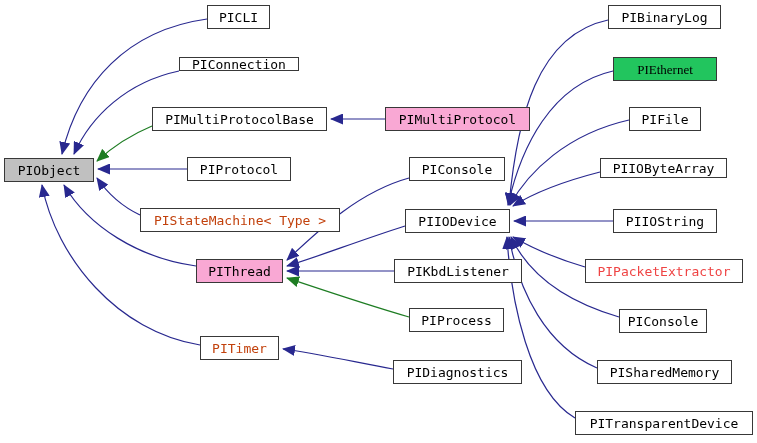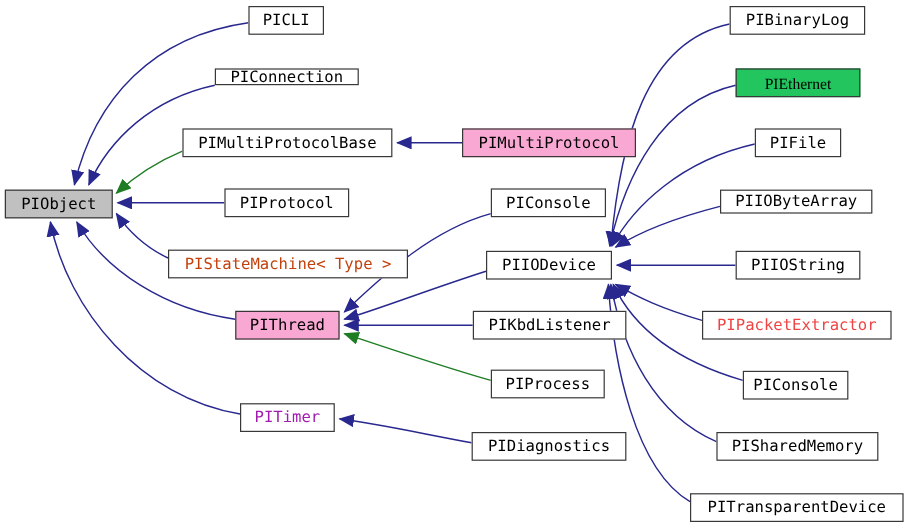--- a/index.html
+++ b/index.html
@@ -74,21 +74,21 @@
       <path d="M597,368 C546,346 519,292 509,237" fill="none" stroke="#28288f" stroke-width="1.2" marker-end="url(#arrow-public)"></path>
       <path d="M575,418 C529,391 511,302 507,237" fill="none" stroke="#28288f" stroke-width="1.2" marker-end="url(#arrow-public)"></path>
     </svg>
     <div class="node root" style="left: 4px; top: 158px; width: 90px; height: 24px; border-color: rgb(56, 56, 56); background: rgb(192, 192, 192); color: rgb(0, 0, 0);">PIObject</div>
     <div class="node" style="left: 207px; top: 5px; width: 63px; height: 24px; border-color: rgb(56, 56, 56); background: rgb(255, 255, 255); color: rgb(0, 0, 0);">PICLI</div>
     <div class="node" style="left: 179px; top: 57px; width: 120px; height: 14px; border-color: rgb(56, 56, 56); background: rgb(255, 255, 255); color: rgb(0, 0, 0);">PIConnection</div>
     <div class="node" style="left: 152px; top: 107px; width: 175px; height: 24px; border-color: rgb(56, 56, 56); background: rgb(255, 255, 255); color: rgb(0, 0, 0);">PIMultiProtocolBase</div>
     <div class="node" style="left: 187px; top: 157px; width: 104px; height: 24px; border-color: rgb(56, 56, 56); background: rgb(255, 255, 255); color: rgb(0, 0, 0);">PIProtocol</div>
     <div class="node" style="left: 140px; top: 208px; width: 200px; height: 24px; border-color: rgb(56, 56, 56); background: rgb(255, 255, 255); color: #c2410c;">PIStateMachine&lt; Type &gt;</div>
     <div class="node" style="left: 196px; top: 259px; width: 87px; height: 24px; border-color: rgb(56, 56, 56); background: #f9a8d4; color: rgb(0, 0, 0);">PIThread</div>
-    <div class="node" style="left: 200px; top: 336px; width: 79px; height: 24px; border-color: rgb(56, 56, 56); background: rgb(255, 255, 255); color: #a21caf;">PITimer</div>
+    <div class="node" style="left: 200px; top: 336px; width: 79px; height: 24px; border-color: rgb(56, 56, 56); background: rgb(255, 255, 255); color: #c2410c;">PITimer</div>
     <div class="node" style="left: 385px; top: 107px; width: 145px; height: 24px; border-color: rgb(56, 56, 56); background: #f9a8d4; color: rgb(0, 0, 0);">PIMultiProtocol</div>
     <div class="node" style="left: 409px; top: 157px; width: 96px; height: 24px; border-color: rgb(56, 56, 56); background: rgb(255, 255, 255); color: rgb(0, 0, 0);">PIConsole</div>
     <div class="node" style="left: 405px; top: 209px; width: 105px; height: 24px; border-color: rgb(56, 56, 56); background: rgb(255, 255, 255); color: rgb(0, 0, 0);">PIIODevice</div>
     <div class="node" style="left: 394px; top: 259px; width: 128px; height: 24px; border-color: rgb(56, 56, 56); background: rgb(255, 255, 255); color: rgb(0, 0, 0);">PIKbdListener</div>
     <div class="node" style="left: 409px; top: 308px; width: 95px; height: 24px; border-color: rgb(56, 56, 56); background: rgb(255, 255, 255); color: rgb(0, 0, 0);">PIProcess</div>
     <div class="node" style="left: 393px; top: 360px; width: 129px; height: 24px; border-color: rgb(56, 56, 56); background: rgb(255, 255, 255); color: rgb(0, 0, 0);">PIDiagnostics</div>
     <div class="node" style="left: 608px; top: 5px; width: 113px; height: 24px; border-color: rgb(56, 56, 56); background: rgb(255, 255, 255); color: rgb(0, 0, 0);">PIBinaryLog</div>
     <div class="node" style="left: 613px; top: 57px; width: 104px; height: 24px; border-color: rgb(56, 56, 56); background: #22c55e; color: rgb(0, 0, 0); font-family: Liberation Serif, serif;">PIEthernet</div>
     <div class="node" style="left: 629px; top: 107px; width: 72px; height: 24px; border-color: rgb(56, 56, 56); background: rgb(255, 255, 255); color: rgb(0, 0, 0);">PIFile</div>
     <div class="node" style="left: 600px; top: 158px; width: 127px; height: 20px; border-color: rgb(56, 56, 56); background: rgb(255, 255, 255); color: rgb(0, 0, 0);">PIIOByteArray</div>

